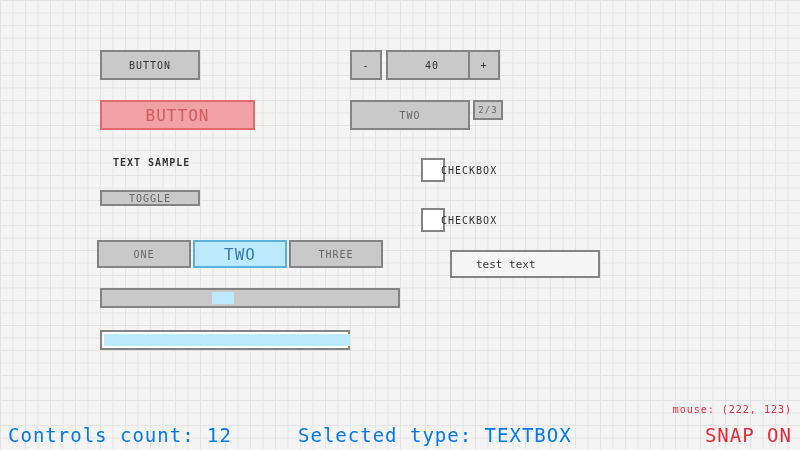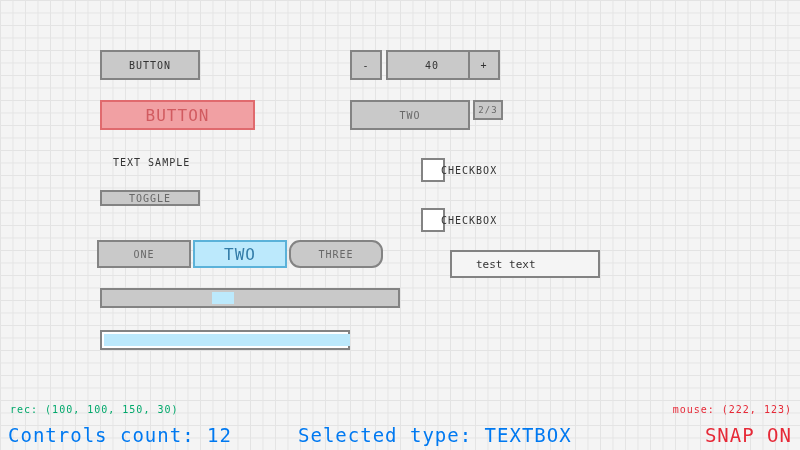--- a/index.html
+++ b/index.html
@@ -141,46 +141,45 @@
 
   <div class="ctl gui-pressed" style="left: 100px; top: 100px; width: 155px; height: 30px;">BUTTON</div>
 
   <div class="ctl gui-box gui-box-dark-text" style="left: 350px; top: 50px; width: 32px; height: 30px;">-</div>
   <div class="ctl gui-box gui-box-dark-text" style="left: 386px; top: 50px; width: 92px; height: 30px;">40</div>
   <div class="ctl gui-box gui-box-dark-text" style="left: 468px; top: 50px; width: 32px; height: 30px;">+</div>
 
   <div class="ctl gui-box" style="left: 350px; top: 100px; width: 120px; height: 30px;">TWO</div>
   <div class="ctl gui-box" style="left: 473px; top: 100px; width: 30px; height: 20px; font-size: 9px;">2/3</div>
 
-  <div class="label" style="left: 113px; top: 157px;">TEXT SAMPLE</div>
+  <div class="label" style="left: 113px; top: 157px; font-weight: bold;">TEXT SAMPLE</div>
 
   <div class="ctl gui-box" style="left: 100px; top: 190px; width: 100px; height: 16px;">TOGGLE</div>
 
   <div id="toggle-group">
       <div class="ctl gui-box" style="left: 97px; top: 240px; width: 94px; height: 28px;">ONE</div>
       <div class="ctl gui-focused" style="left: 193px; top: 240px; width: 94px; height: 28px;">TWO</div>
-      <div class="ctl gui-box" style="left: 289px; top: 240px; width: 94px; height: 28px; border-radius: 11px;">THREE</div>
+      <div class="ctl gui-box" style="left: 289px; top: 240px; width: 94px; height: 28px;">THREE</div>
     </div>
 
   <div class="slider-track" style="left: 100px; top: 288px; width: 300px; height: 20px;">
     <div class="slider-handle" style="left: 110px; width: 22px;"></div>
   </div>
 
   <div class="progress-track" style="left: 100px; top: 330px; width: 250px; height: 20px;">
     <div class="progress-fill" style="width: 246px;"></div>
   </div>
 
   <div id="checkbox-list">
       <div class="ctl gui-white" style="left: 421px; top: 158px; width: 24px; height: 24px;"></div>
       <div class="label" style="left: 441px; top: 158px; height: 24px;">CHECKBOX</div>
       <div class="ctl gui-white" style="left: 421px; top: 208px; width: 24px; height: 24px;"></div>
       <div class="label" style="left: 441px; top: 208px; height: 24px;">CHECKBOX</div>
     </div>
 
   <div class="textbox" style="left: 450px; top: 250px; width: 150px; height: 28px;">test text</div>
 
-  <div class="status-small" id="status-rec" style="left: 10px; top: 404px; color: rgb(0, 168, 107);">rec: (100, 100, 150, 30)</div>
   <div class="status-small" id="status-mouse" style="right: 8px; top: 404px; color: rgb(230, 41, 55);">mouse: (222, 123)</div>
   <div class="status-big" id="status-count" style="left: 8px; top: 424px; color: rgb(0, 121, 241);">Controls count: 12</div>
   <div class="status-big" id="status-snap" style="right: 8px; top: 424px; color: rgb(230, 41, 55);">SNAP ON</div>
   <div class="status-big" id="status-type" style="left: 298px; top: 424px; color: rgb(0, 121, 241);">Selected type: TEXTBOX</div>
 
 </div>
 
 </body></html>

